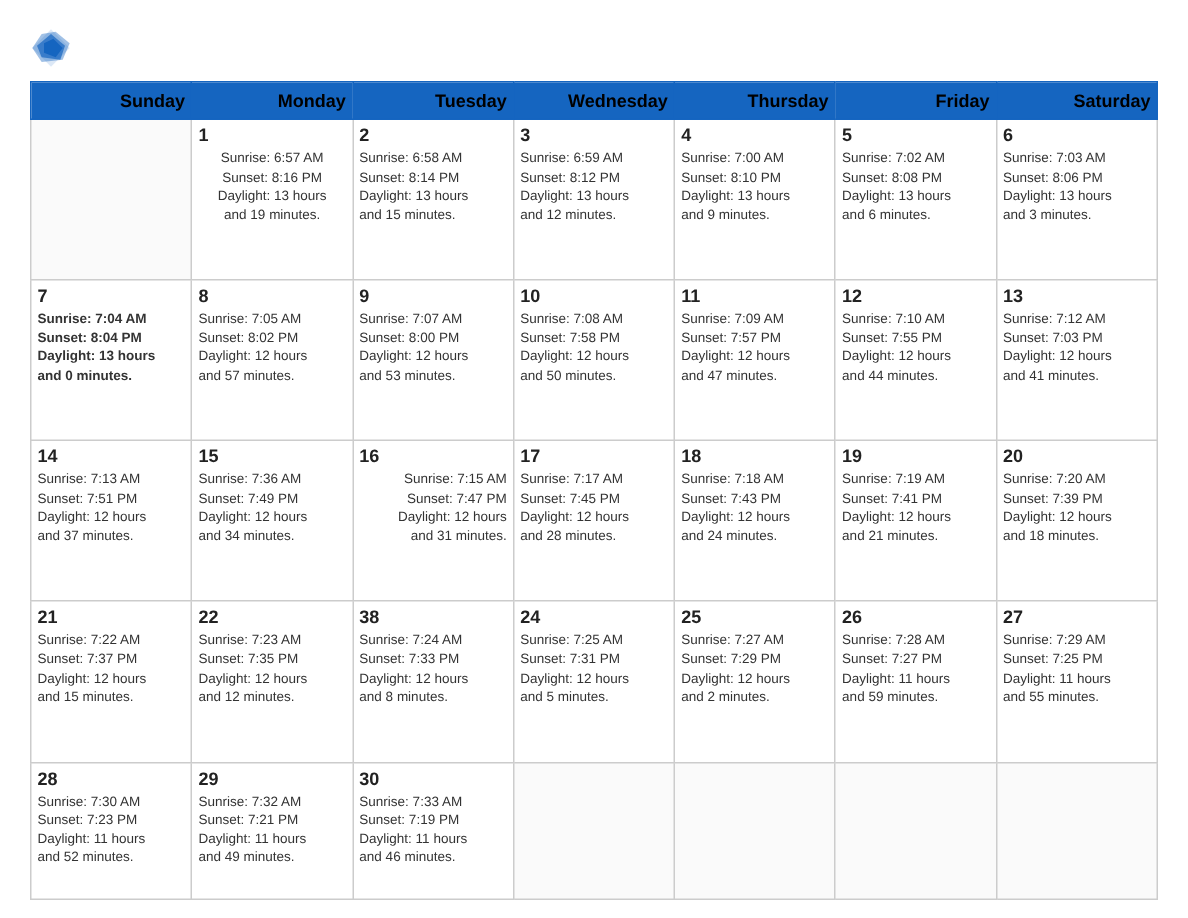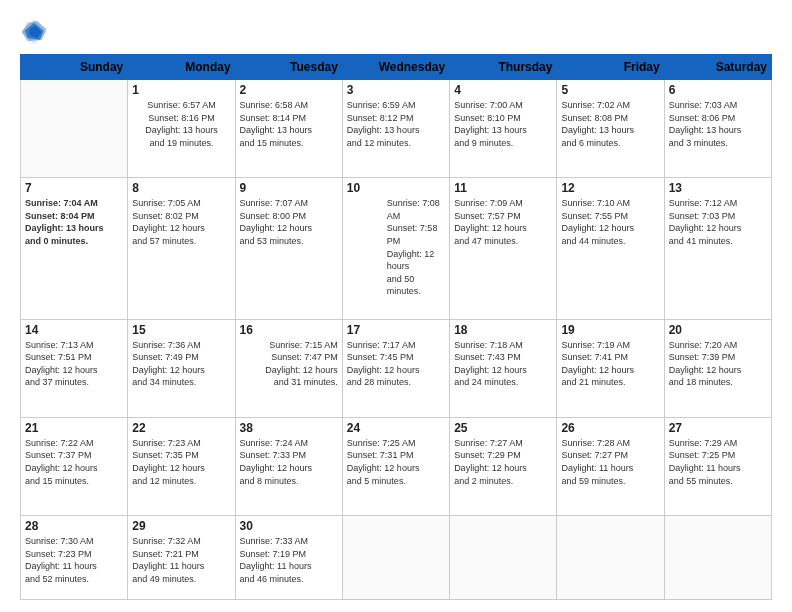--- a/index.html
+++ b/index.html
@@ -193,21 +193,21 @@
           </td>
           <td>
             <span class="day-num">9</span>
             <div class="day-info" style="white-space: pre-line;">Sunrise: 7:07 AM
 Sunset: 8:00 PM
 Daylight: 12 hours
 and 53 minutes.</div>
           </td>
           <td>
             <span class="day-num">10</span>
-            <div class="day-info" style="white-space: pre-line; margin-left: 40px;">Sunrise: 7:08 AM
+            <div class="day-info" style="white-space: pre-line;">Sunrise: 7:08 AM
 Sunset: 7:58 PM
 Daylight: 12 hours
 and 50 minutes.</div>
           </td>
           <td>
             <span class="day-num">11</span>
             <div class="day-info" style="white-space: pre-line;">Sunrise: 7:09 AM
 Sunset: 7:57 PM
 Daylight: 12 hours
 and 47 minutes.</div>

